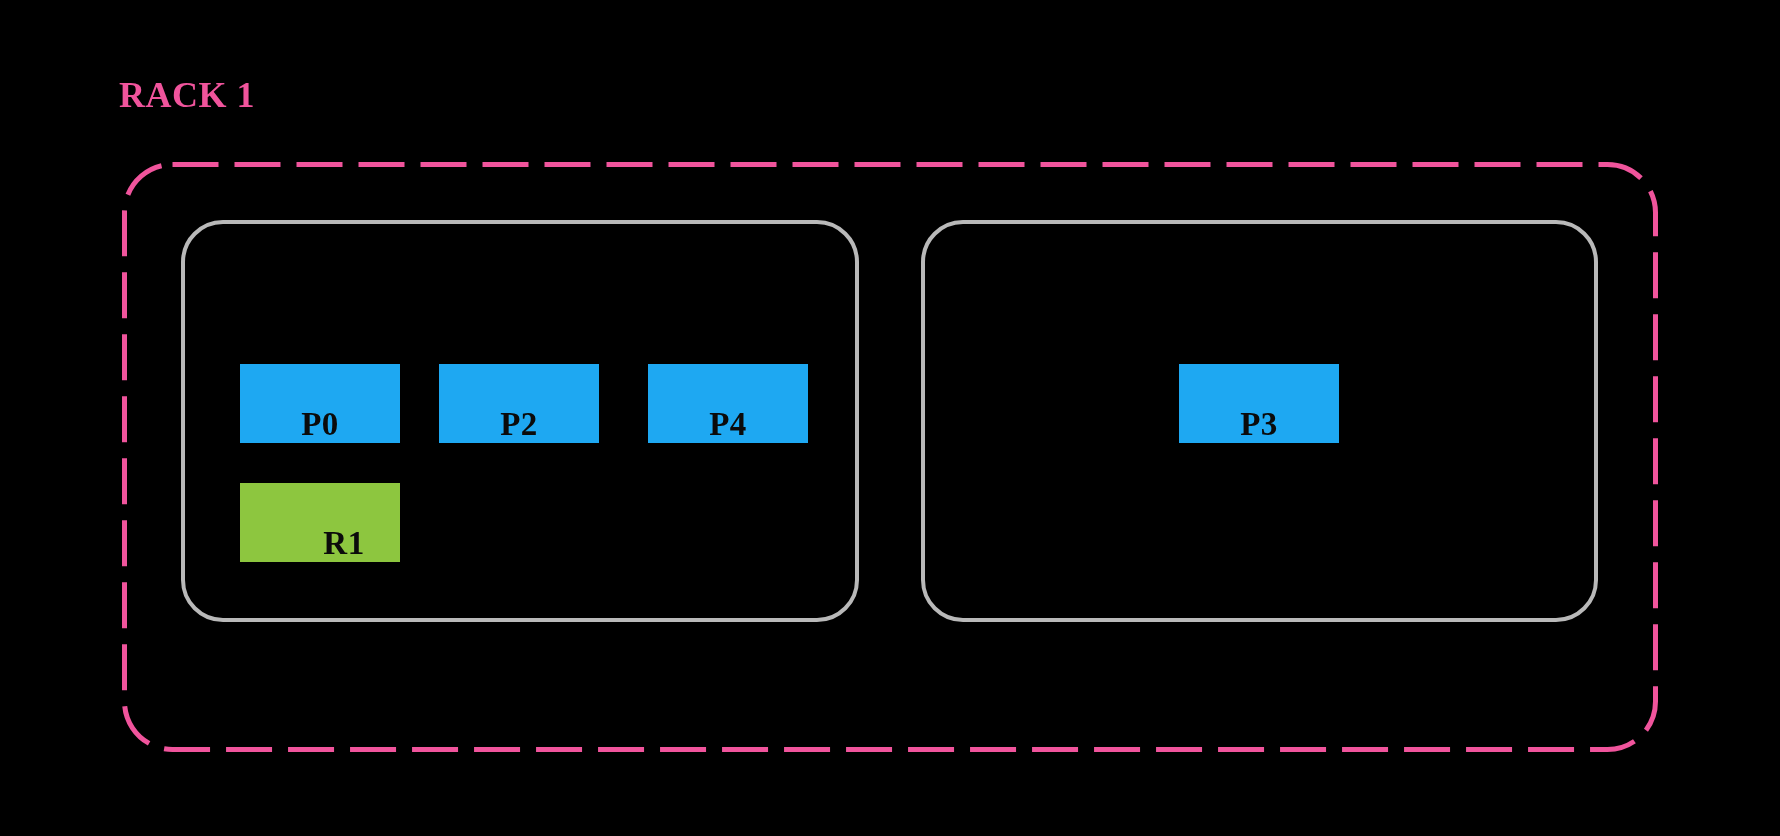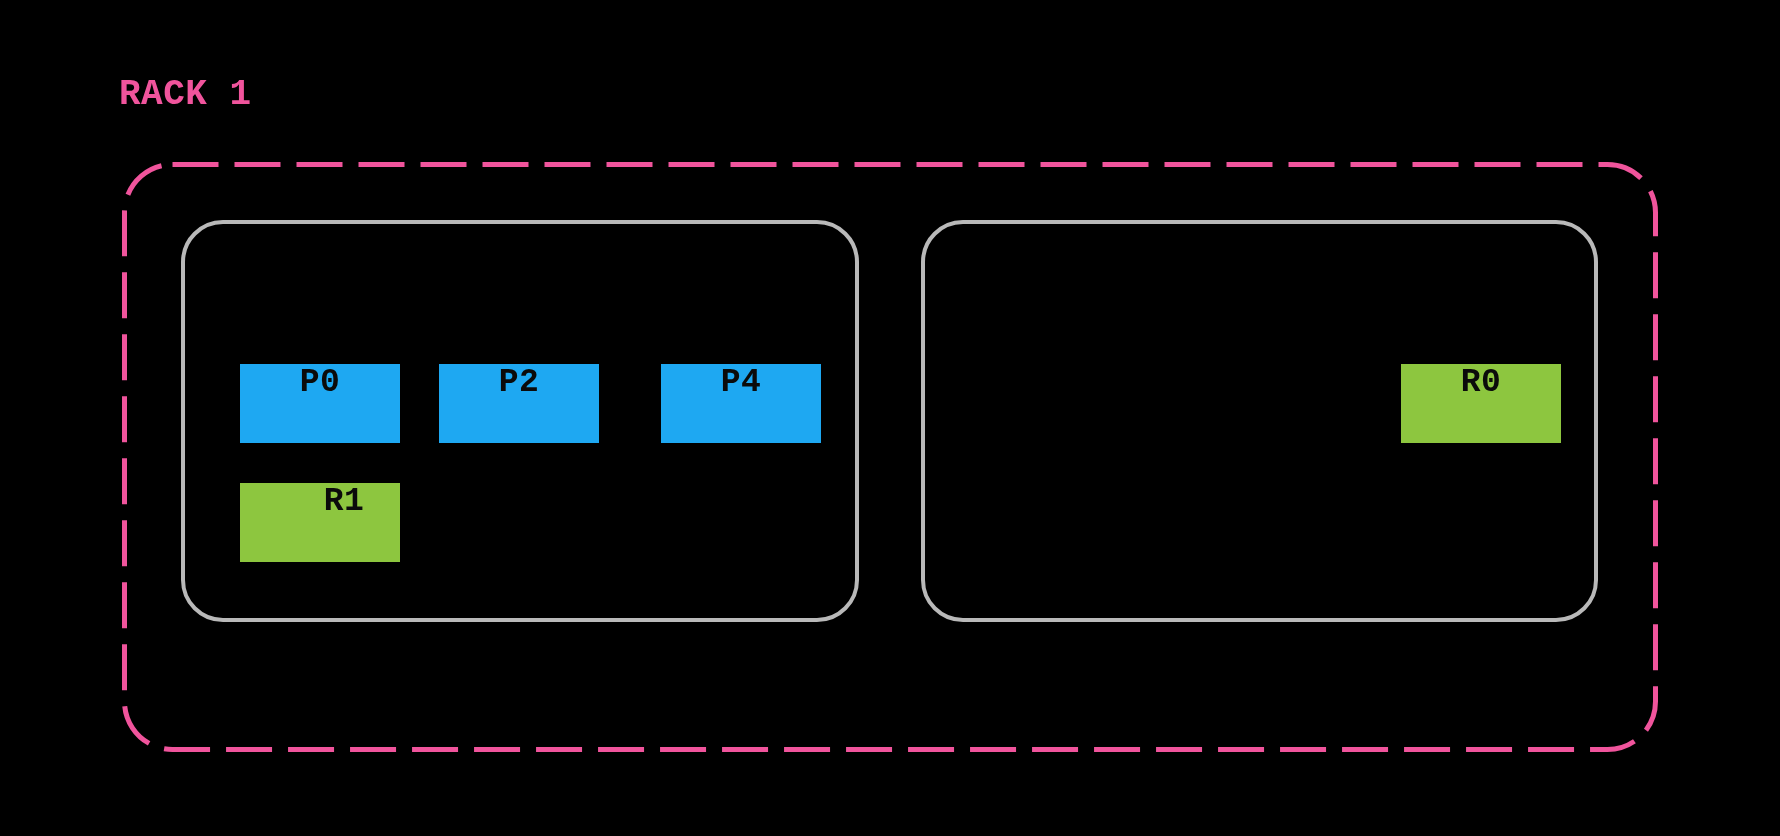--- a/index.html
+++ b/index.html
@@ -15,21 +15,21 @@
   html, body {
     margin: 0;
     padding: 0;
     background: var(--background, #000);
   }
   .canvas {
     position: relative;
     width: 1780px;
     height: 836px;
     background: var(--background, #000);
-    font-family: Liberation Mono, monospace;
+    font-family: Liberation Serif, serif;
     overflow: hidden;
   }
   .rack-label {
     position: absolute;
     left: 119px;
     top: 74px;
     font-size: 36px;
     font-weight: 700;
     letter-spacing: 0.5px;
     color: var(--rack-title, #F0549C);
@@ -53,32 +53,32 @@
     border-radius: 42px;
     background: transparent;
   }
   .node-left  { left: 181px; }
   .node-right { left: 921px; width: 677px; }
   .box {
     position: absolute;
     width: 160px;
     height: 79px;
     display: flex;
-    align-items: flex-start;
+    align-items: flex-end;
     justify-content: center;
     font-size: 33px;
     font-weight: 700;
     color: var(--box-text, #0B0B0B);
     letter-spacing: 0.5px;
   }
   .box.blue  { background: var(--blue-box, #1EA8F2); }
   .box.green { background: var(--green-box, #8DC63F); }
   .c0 { left: 55px; }
   .c1 { left: 254px; }
-  .c2 { left: 476px; }
+  .c2 { left: 463px; }
   .r0 { top: 140px; }
   .r1 { top: 259px; padding-left: 48px; }
 </style>
 </head>
 <body>
 
 <div class="canvas">
 
   <div class="rack-label">RACK 1</div>
 
@@ -95,18 +95,18 @@
     </div>
     <div class="box r0 c2 blue">
       <span>P4</span>
     </div>
     <div class="box r1 c0 green">
       <span>R1</span>
     </div>
   </div>
 
   <div class="node node-right">
-    <div class="box r0 c2 green">
-      <span>R0</span>
+    <div class="box r0 c1 blue">
+      <span>P3</span>
     </div>
   </div>
 
 </div>
 
 </body></html>

